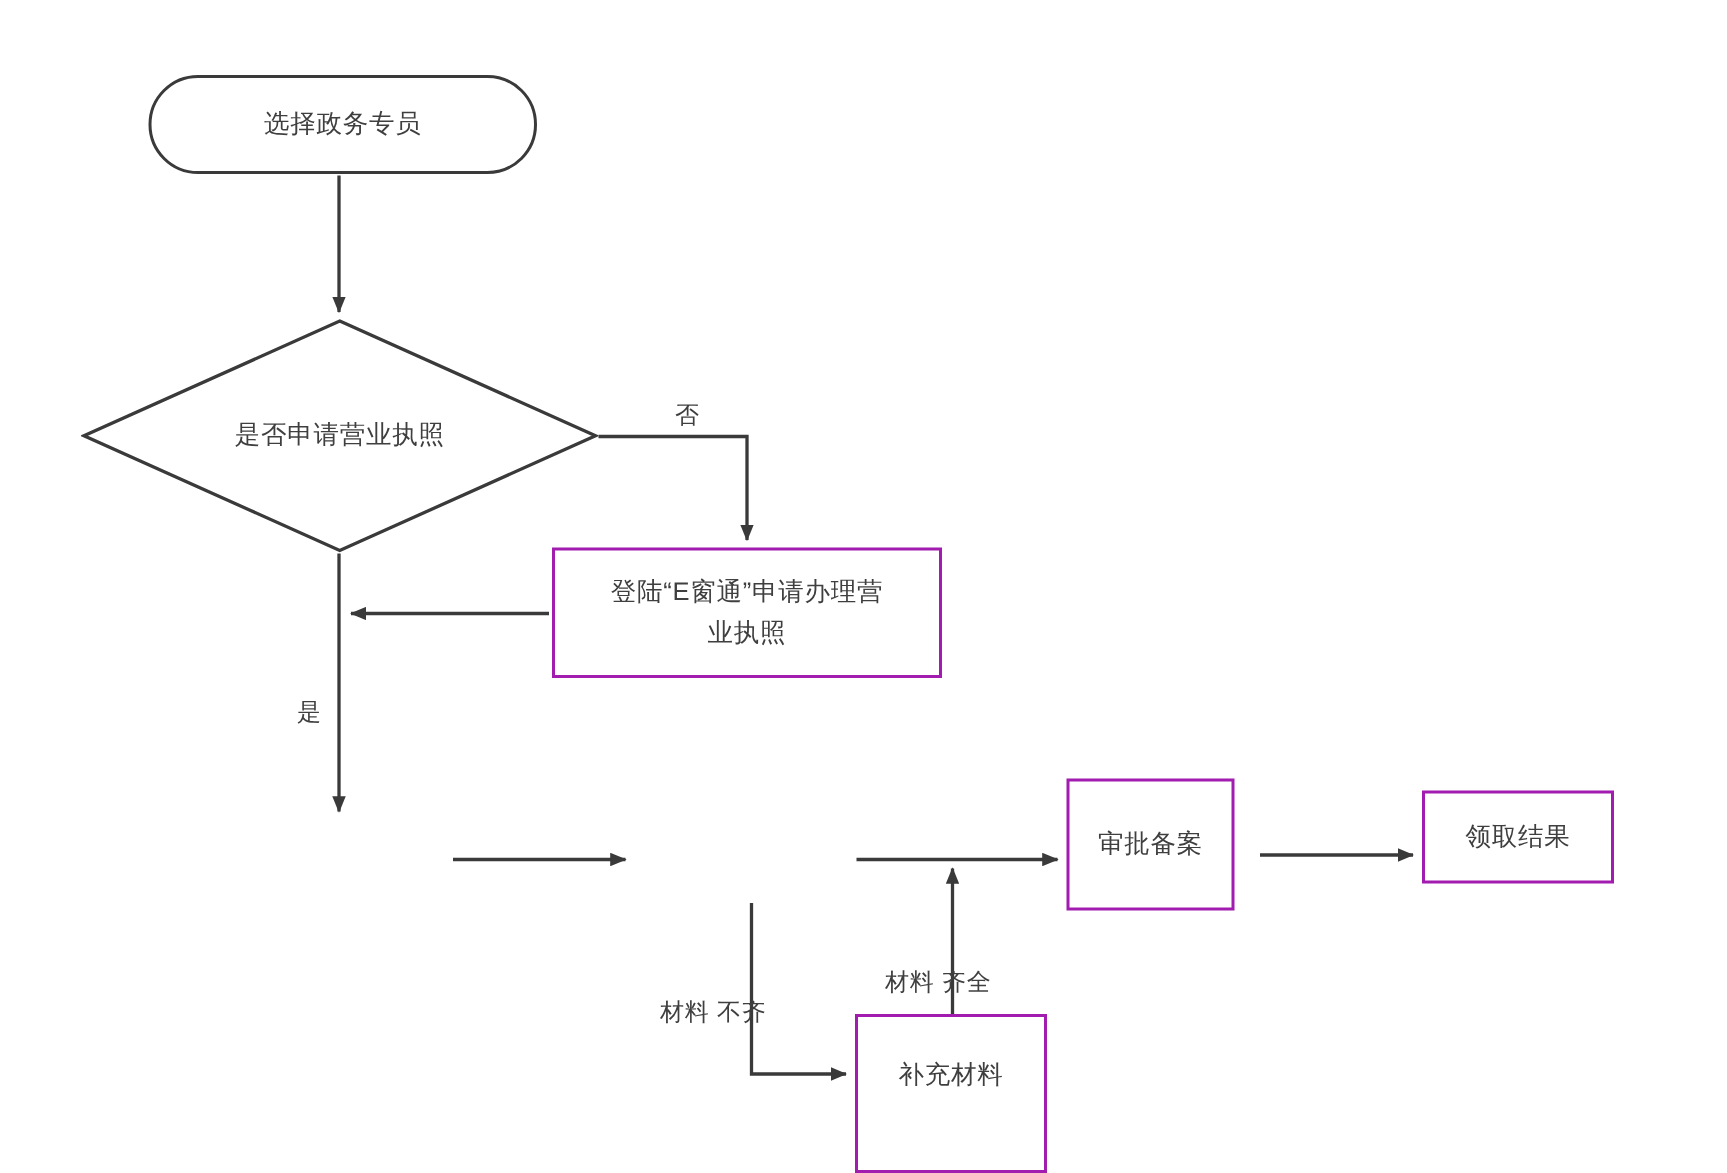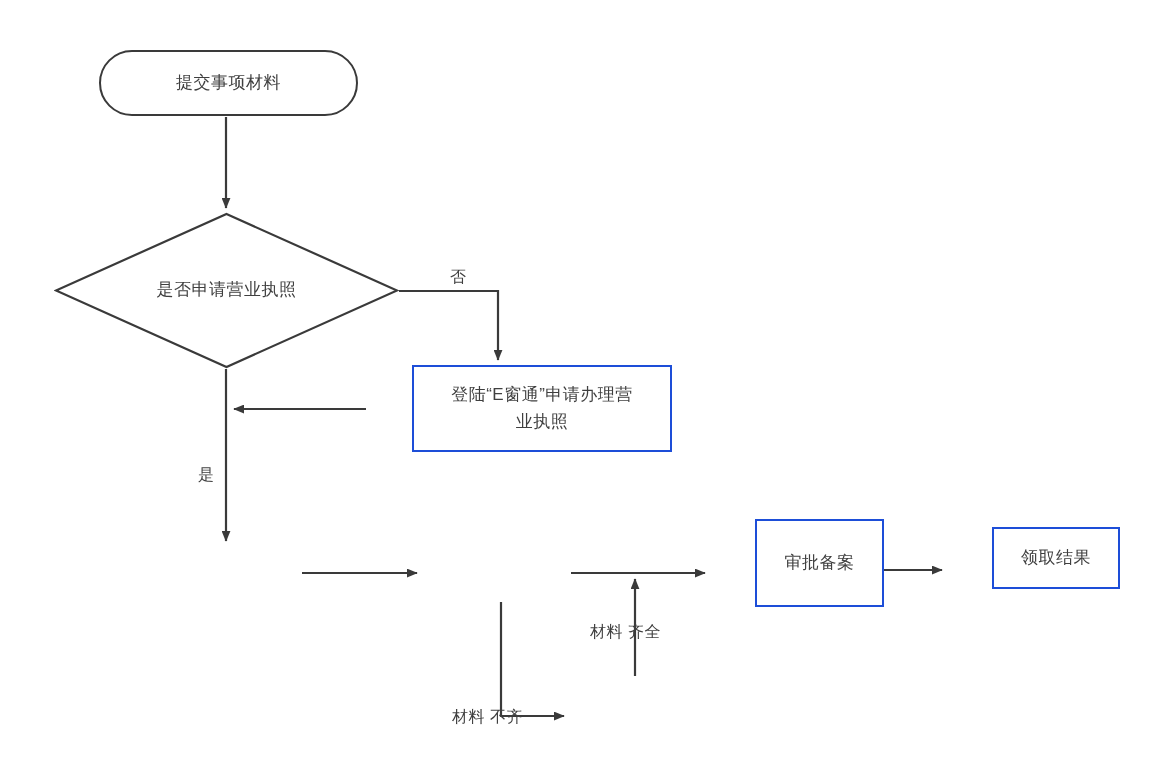--- a/index.html
+++ b/index.html
@@ -35,22 +35,21 @@
     justify-content: center;
     text-align: center;
     background: #ffffff;
     color: #3f3f3f;
     font-size: 17px;
     line-height: 1.55;
     letter-spacing: 0.5px;
     z-index: 2;
   }
   .node.rect {
-    border: 2px solid #1d4ed8;
-    margin-left: 44px;
+    border: 2px solid #a21caf;
   }
   .node.stadium {
     border: 2px solid #3a3a3a;
     border-radius: 40px;
   }
   .node.diamond {
     border: none;
     background: transparent;
   }
   .node-label {
@@ -96,47 +95,50 @@
 
       <path d="M840,570 L942,570" marker-end="url(#arrowhead)"></path>
 
       <path d="M501,602 L501,716 L564,716" marker-end="url(#arrowhead)"></path>
 
       <path d="M635,676 L635,579" marker-end="url(#arrowhead)"></path>
     </g>
   </svg>
 
   <div class="node stadium" style="left:99px; top:50px; width:259px; height:66px;">
-    <span class="node-label">提交事项材料</span>
+    <span class="node-label">选择政务专员</span>
   </div>
 
   <div class="node diamond" style="left:54px; top:212px; width:345px; height:157px;">
     <svg width="345" height="157" viewBox="0 0 345 157" style="position:absolute; left:0; top:0;">
       <polygon points="172.5,2 343,78.5 172.5,155 2,78.5" fill="#ffffff" stroke="#3a3a3a" stroke-width="2.2" stroke-linejoin="miter"></polygon>
     </svg>
     <span class="node-label" style="position:relative;">是否申请营业执照</span>
   </div>
 
   <div class="node rect" style="left:368px; top:365px; width:260px; height:87px;">
     <span class="node-label">登陆“E窗通”申请办理营
 业执照</span>
   </div>
 
 
 
-  <div class="node rect" style="left:711px; top:519px; width:129px; height:88px;">
+  <div class="node rect" style="left:711px; top:519px; width:112px; height:88px;">
     <span class="node-label">审批备案</span>
   </div>
 
   <div class="node rect" style="left:948px; top:527px; width:128px; height:62px;">
     <span class="node-label">领取结果</span>
   </div>
 
+  <div class="node rect" style="left:570px; top:676px; width:128px; height:106px;">
+    <span class="node-label" style="position:relative; top:-12px;">补充材料</span>
+  </div>
 
   <div class="edge-label" style="left:450px; top:267px;">否</div>
 
   <div class="edge-label" style="left:198px; top:465px;">是</div>
 
-  <div class="edge-label" style="left:452px; top:665px;margin-top:42px;">材料 不齐</div>
+  <div class="edge-label" style="left:440px; top:665px;">材料 不齐</div>
 
-  <div class="edge-label" style="left:590px; top:622px;">材料 齐全</div>
+  <div class="edge-label" style="left:590px; top:645px;">材料 齐全</div>
 
 </div>
 
 </body></html>

